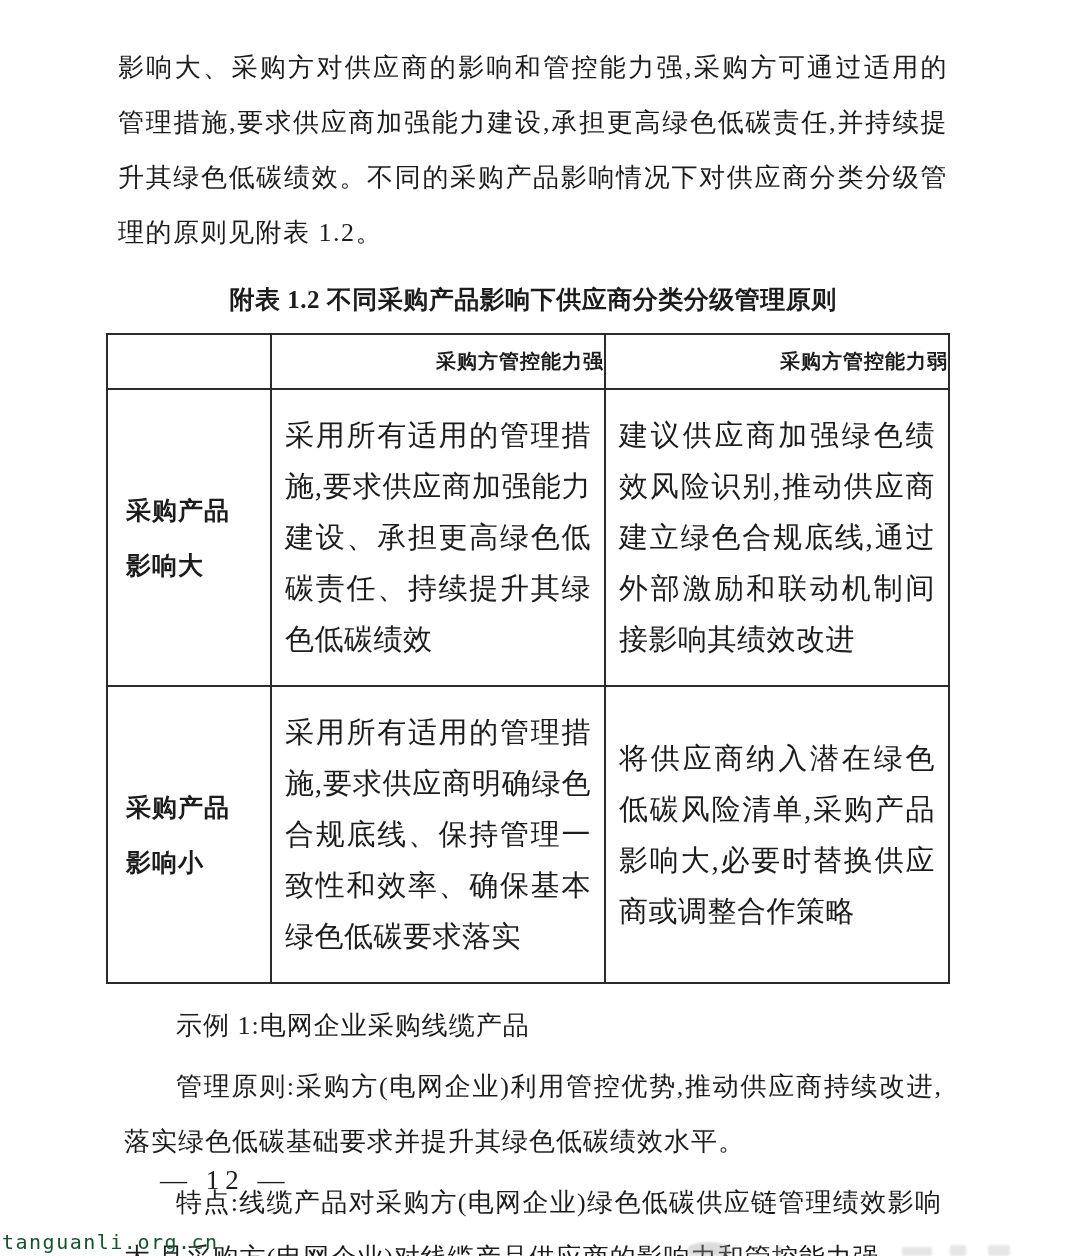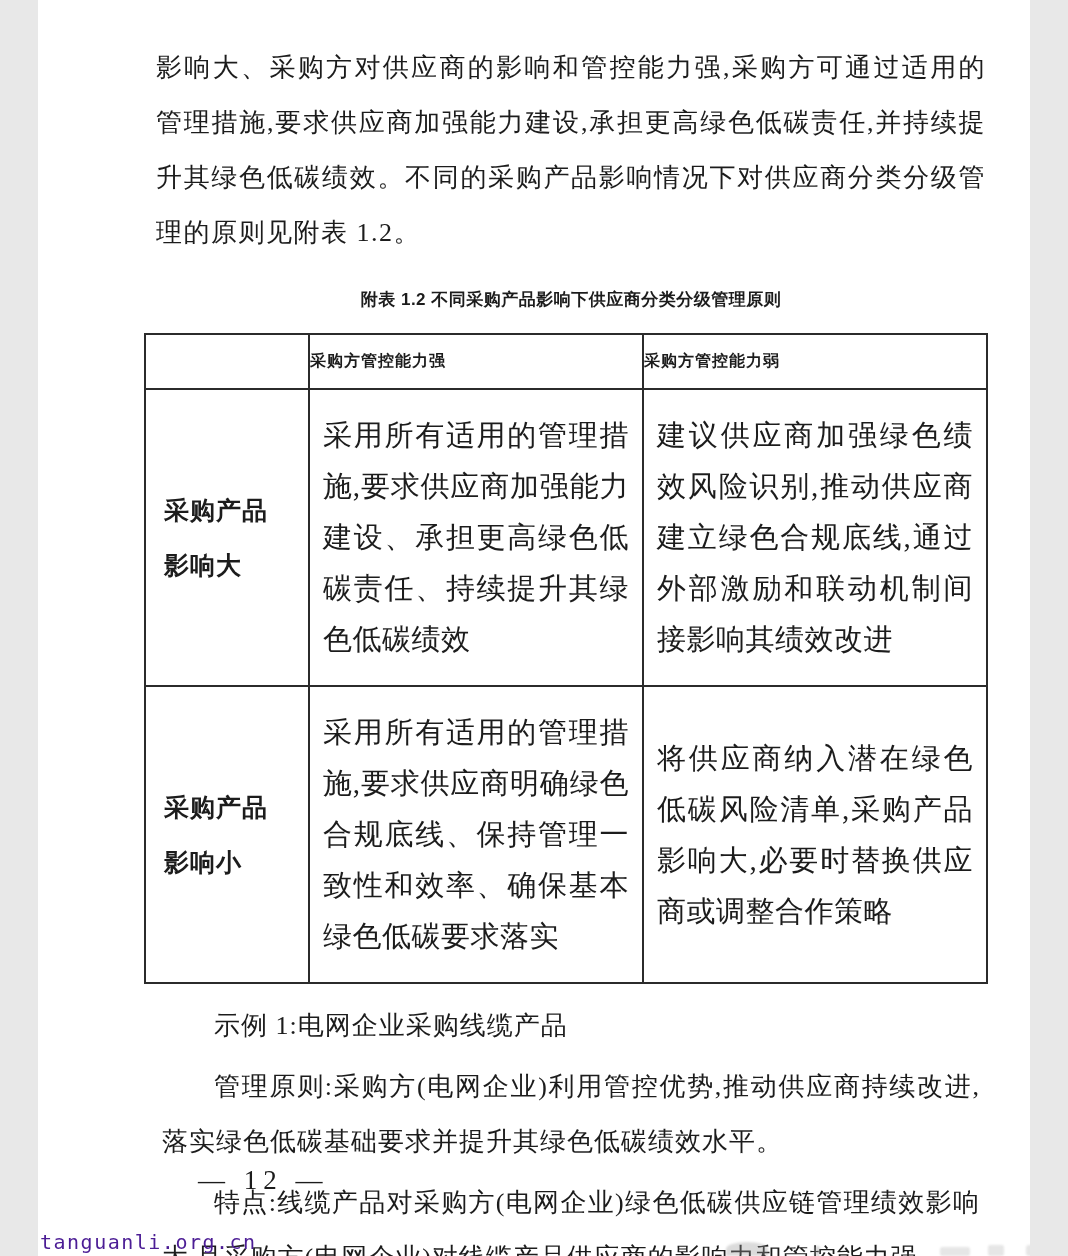--- a/index.html
+++ b/index.html
@@ -1,18 +1,18 @@
 <!DOCTYPE html>
 <html><head>
 <meta charset="utf-8">
 <style>
   html, body { margin: 0; padding: 0; background: #e8e8e8; }
   .page {
     position: relative;
-    width: 992px;
+    width: 1068px;
     height: 1256px;
     margin: 0 auto;
     background: #ffffff;
     color: #1c1c1c;
     overflow: hidden;
     font-family: "Liberation Serif", "DejaVu Serif", serif;
   }
   .content {
     position: absolute;
     top: 40px;
@@ -23,47 +23,47 @@
     margin: 0;
     font-size: 26px;
     line-height: 55px;
     letter-spacing: 1.5px;
     text-align: justify;
     text-justify: inter-character;
   }
   .table-title {
     margin: 24px 0 0 0;
     text-align: center;
-    font-family: Liberation Sans, sans-serif;
+    font-family: Liberation Serif, serif;
     font-weight: bold;
-    font-size: 17px;
+    font-size: 25px;
     line-height: 32px;
     letter-spacing: 0.5px;
   }
   table.appendix {
     margin-top: 17px;
     margin-left: -12px;
     border-collapse: collapse;
     table-layout: fixed;
     width: 842px;
   }
   table.appendix td, table.appendix th {
     border: 2px solid #2b2b2b;
     vertical-align: middle;
     padding: 0;
   }
   col.c-label  { width: 164px; }
   col.c-strong { width: 334px; }
   col.c-weak   { width: 344px; }
   .hdr {
     height: 53px;
-    text-align: left;
+    text-align: right;
     font-family: "Liberation Sans", "DejaVu Sans", sans-serif;
     font-weight: bold;
-    font-size: 16px;
+    font-size: 20px;
     letter-spacing: 1px;
   }
   .row-label {
     text-align: left;
     font-family: "Liberation Sans", "DejaVu Sans", sans-serif;
     font-weight: bold;
     font-size: 25px;
     line-height: 55px;
     padding: 0 18px !important;
     letter-spacing: 1px;
@@ -97,21 +97,21 @@
     color: #1c1c1c;
     font-family: "Liberation Serif", "DejaVu Serif", serif;
   }
   .watermark {
     position: absolute;
     left: 2px;
     top: 1230px;
     font-family: "DejaVu Sans Mono", "Liberation Mono", monospace;
     font-size: 20px;
     letter-spacing: 1.5px;
-    color: #4c1d95;
+    color: #14532d;
   }
   .corner-logo-fragment {
     position: absolute;
     left: 688px;
     top: 1242px;
     width: 360px;
     height: 14px;
     opacity: 0.35;
     filter: blur(1px);
   }

